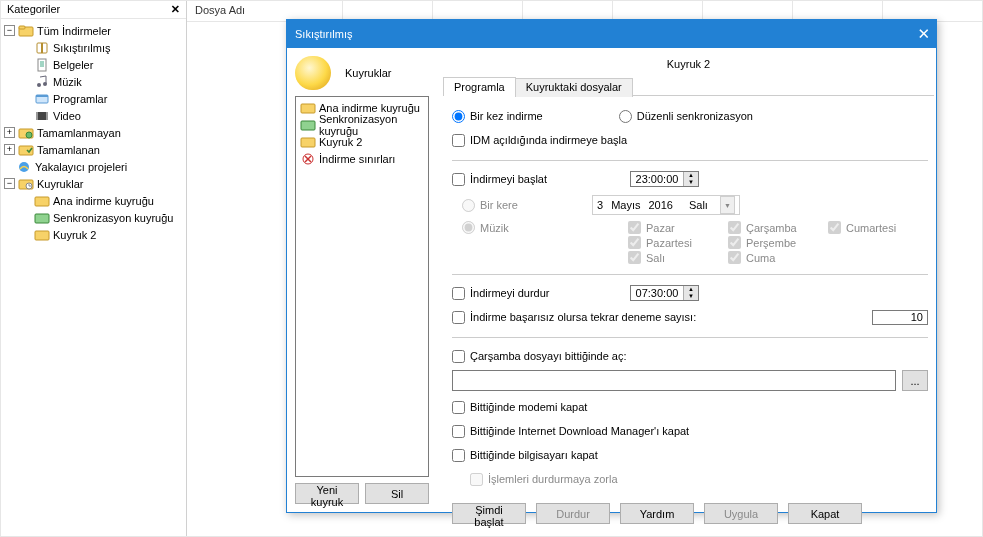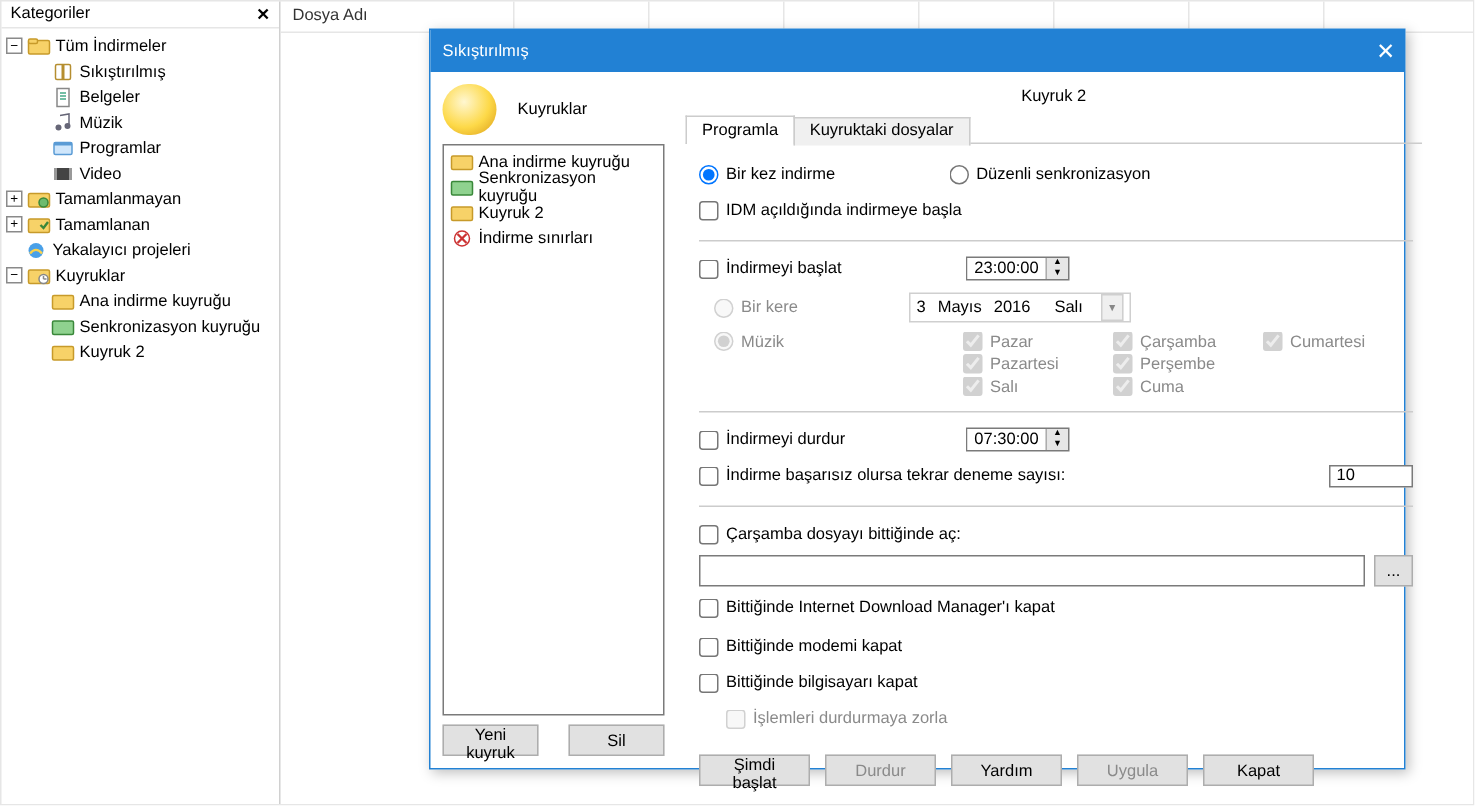--- a/index.html
+++ b/index.html
@@ -23,41 +23,41 @@
 .dlg-title{height:28px;background:#2281d4;color:#fff;display:flex;align-items:center;padding:0 6px 0 8px;font-size:12px;justify-content:space-between}
 .dlg-title span:first-child{color:#fff}
 .dlg-x{color:#fff;font-size:15px;font-family:Arial}
 .dlg-body{display:flex;height:calc(100% - 28px)}
 .dlg-left{width:214px;padding:8px;display:flex;flex-direction:column}
 .dlg-right{flex:1;padding:8px 12px 8px 6px;display:flex;flex-direction:column}
 .kuyruk-hdr{display:flex;align-items:center;margin-bottom:6px}
 .kuyruk-hdr .ic-placeholder{width:36px;height:34px;margin-right:14px;border-radius:18px;background:radial-gradient(circle at 40% 35%,#fff7d1,#fdd948 55%,#d99a17)}
 .list-box{flex:1;border:1px solid #7a7a7a;padding:2px 0}
 .lb-item{display:flex;align-items:center;height:17px;padding:0 4px}
-.btnrow{display:flex;gap:20px;margin-top:6px}
+.btnrow{display:flex;gap:6px;margin-top:6px}
 button.btn{height:21px;border:1px solid #adadad;background:#e1e1e1;padding:0 10px;min-width:64px}
 button.btn:disabled{color:#8a8a8a}
 .queue-name{text-align:center;margin:2px 0 6px}
 .tabs{display:flex;border-bottom:1px solid #ccc}
 .tab{border:1px solid #ccc;border-bottom:none;padding:3px 10px;background:#fff;position:relative;top:1px;margin-right:-1px}
 .tab.inactive{background:#f0f0f0;top:2px;padding:2px 10px}
 .panel{flex:1;padding:10px 6px 0 8px;border-left:1px solid transparent}
 .row{display:flex;align-items:center;min-height:20px;margin-bottom:4px}
 .row label{display:flex;align-items:center}
 input[type=checkbox],input[type=radio]{margin-right:5px;width:13px;height:13px}
 input[type=checkbox]:disabled+span,input[type=radio]:disabled+span{color:#8a8a8a}
 .spin{display:flex;border:1px solid #7a7a7a;height:16px}
 .spin input{border:none;width:52px;padding:0 4px;text-align:center}
 .spin .arrows{width:15px;border-left:1px solid #adadad;background:#e6e6e6;display:flex;flex-direction:column}
 .spin .arrows div{flex:1;font-size:6px;text-align:center;line-height:1.1}
 .date-box{display:flex;border:1px solid #cfcfcf;height:20px;align-items:center;padding:0 4px;gap:8px;color:#8a8a8a}
 .date-dd{width:15px;height:18px;border:1px solid #cfcfcf;background:#efefef;display:flex;align-items:center;justify-content:center;margin-left:4px;font-size:7px;color:#888}
 .days{display:grid;grid-template-columns:100px 100px 100px;margin-left:88px;row-gap:2px}
 .hr{height:1px;background:#ccc;margin:10px 0 8px}
-.txt{border:1px solid #7a7a7a;height:15px;width:56px;padding:2px 4px;text-align:left}
+.txt{border:1px solid #7a7a7a;height:15px;width:56px;padding:2px 4px;text-align:right}
 .file-input{border:1px solid #7a7a7a;height:21px;flex:1;margin-right:6px}
 .browse{width:26px;height:21px;border:1px solid #adadad;background:#e1e1e1;text-align:center}
 .btns-bottom{display:flex;gap:10px;margin-top:auto;padding-top:10px}
 .btns-bottom button{flex:1;max-width:74px}
 .greyed{color:#8a8a8a}
 </style>
 </head>
 <body>
 
 <div class="main">
@@ -394,30 +394,30 @@
           <label>
               <input type="checkbox" style="">
               <span>Çarşamba dosyayı bittiğinde aç:</span>
             </label>
         </div>
         <div class="row">
           <input class="file-input" style="">
           <button class="browse">...</button>
         </div>
 
+        <div class="row" style="margin-top:6px">
+            <label>
+              <input type="checkbox" style="">
+              <span>Bittiğinde modemi kapat</span>
+            </label>
+          </div>
         <div class="row">
             <label>
               <input type="checkbox" style="">
               <span>Bittiğinde Internet Download Manager'ı kapat</span>
-            </label>
-          </div>
-        <div class="row" style="margin-top:6px">
-            <label>
-              <input type="checkbox" style="">
-              <span>Bittiğinde modemi kapat</span>
             </label>
           </div>
         <div class="row">
             <label>
               <input type="checkbox" style="">
               <span>Bittiğinde bilgisayarı kapat</span>
             </label>
           </div>
         <div class="row" style="margin-left:18px">
             <label>

